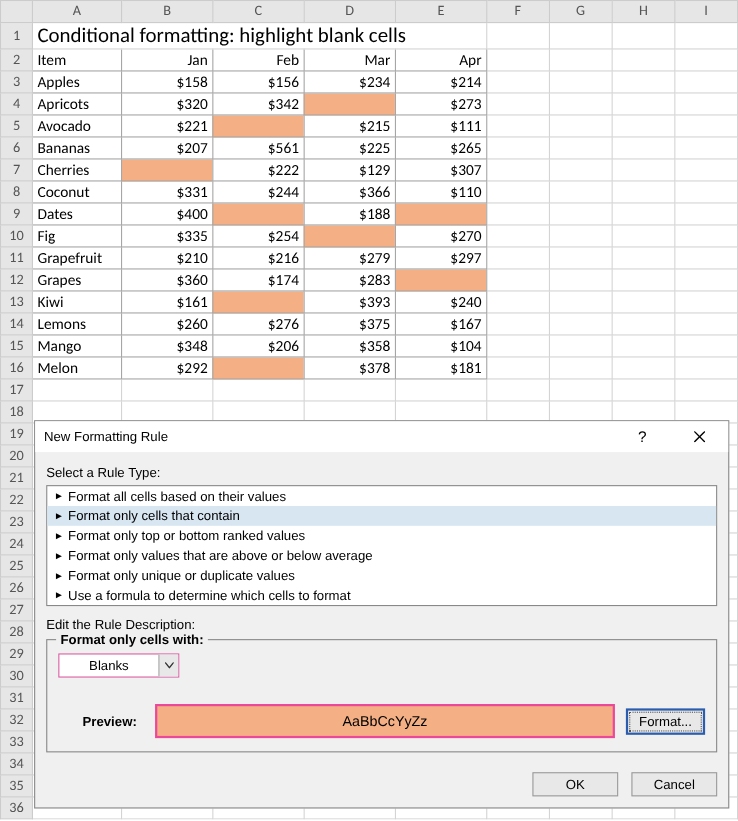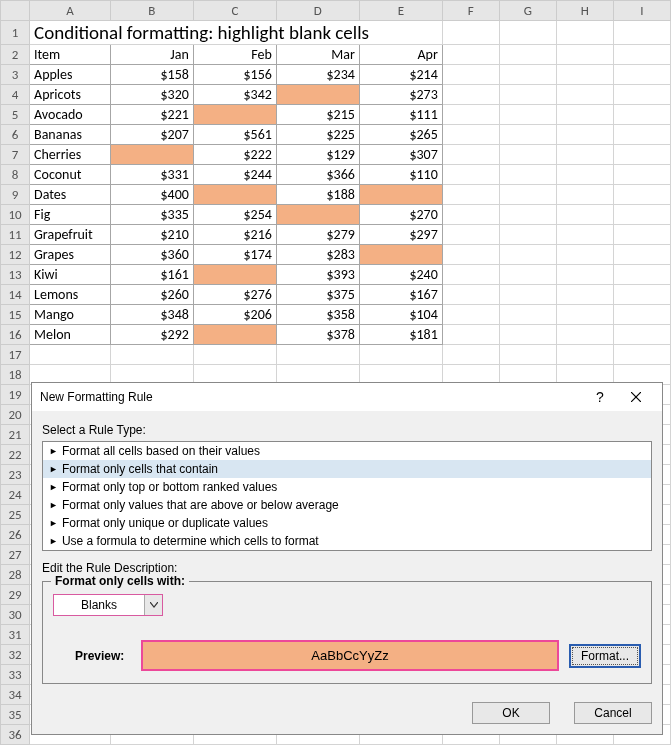--- a/index.html
+++ b/index.html
@@ -69,20 +69,21 @@
     border: 1px solid #888;
     font-family: "Segoe UI", Arial, sans-serif;
     font-size: 12px;
   }
   .dlg-titlebar {
     display: flex;
     align-items: center;
     height: 28px;
     padding: 0 8px;
     background: #fff;
+    gap: 16px;
   }
   .dlg-title { flex: 1; font-size: 12px; }
   .dlg-help, .dlg-close {
     width: 36px; text-align: center; font-size: 14px;
     cursor: default;
   }
   .dlg-close svg { width: 10px; height: 10px; }
   .dlg-body { padding: 8px 10px 0 10px; }
   .section-label { margin: 4px 0 4px 0; }
   .rule-list {
@@ -152,21 +153,21 @@
     border: 2px solid #2a5db0;
     background: #e8e8e8;
     padding: 3px 10px;
     font-size: 12px;
     outline: 1px dotted #555;
     outline-offset: -4px;
   }
   .dlg-buttons {
     display: flex;
     justify-content: flex-end;
-    gap: 24px;
+    gap: 12px;
     padding: 8px 10px 10px 10px;
   }
   .dlg-buttons button {
     width: 78px;
     height: 22px;
     background: #e8e8e8;
     border: 1px solid #999;
     font-size: 12px;
   }
 </style>

